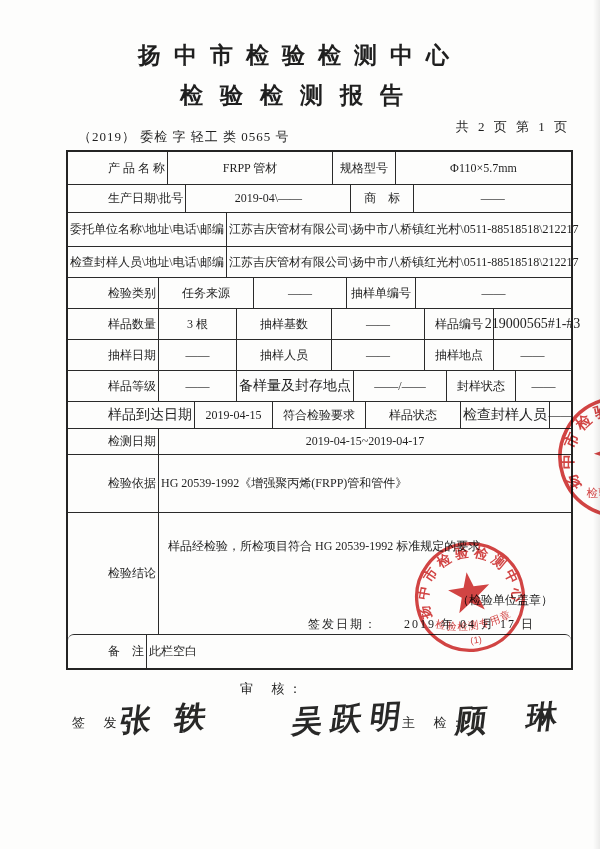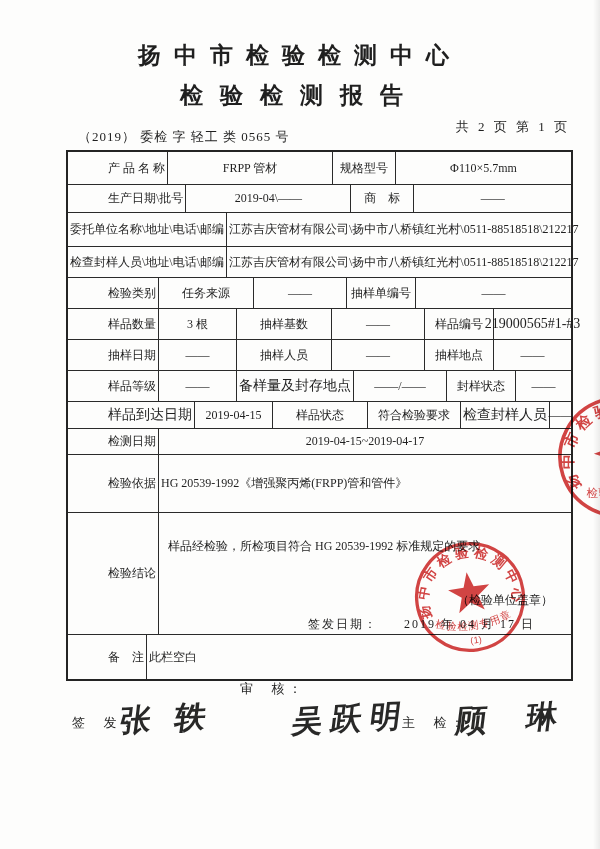--- a/index.html
+++ b/index.html
@@ -27,21 +27,21 @@
     display:flex;align-items:center;justify-content:center;
     font-size:12px;white-space:pre;text-align:center;line-height:1.25;padding:1px 2px;}
   .c:first-child{border-left:none;}
   .c.left{justify-content:flex-start;text-align:center;padding-left:2px;}
   .c.small{font-size:14px;}
   .c.flex1{flex:1 1 auto;min-width:0;}
   .w76{flex:0 0 76px;padding-left:40px;} .w78{flex:0 0 78px;} .w95{flex:0 0 95px;}
   .w93{flex:0 0 93px;} .w69{flex:0 0 69px;} .w165{flex:0 0 165px;}
   .w63{flex:0 0 63px;text-align:right;} .w151{flex:0 0 151px;}
   .h32{height:32px;} .h28{height:28px;} .h34{height:34px;} .h31{height:31px;}
-  .h27{height:27px;} .h26{height:26px;} .h58{height:58px;} .h122{height:122px;} .h46{height:45px;}
+  .h27{height:27px;} .h26{height:26px;} .h58{height:58px;} .h122{height:122px;} .h46{height:34px;border-radius:6px;}
 
   .conc-cell{position:relative;display:block;padding:0;}
   .conc-text{position:absolute;left:9px;top:26px;font-size:12px;white-space:pre;}
   .seal-note{position:absolute;right:18px;top:80px;font-size:12px;white-space:pre;}
   .issue-line{position:absolute;right:36px;top:104px;font-size:12px;white-space:pre;letter-spacing:2px;}
   .issue-line .gap{display:inline-block;width:26px;}
 
   
   .sig-label{position:absolute;font-size:13px;letter-spacing:4px;white-space:pre;}
   .sig-name{position:absolute;font-size:31px;font-weight:600;color:#161616;
@@ -120,22 +120,22 @@
       <div class="c w78">——</div>
       <div class="c w95 small">备样量及封存地点</div>
       <div class="c w93">——/——</div>
       <div class="c w69">封样状态</div>
       <div class="c flex1">——</div>
     </div>
 
     <div class="row h27">
       <div class="c w76 small">样品到达日期</div>
       <div class="c w78">2019-04-15</div>
+      <div class="c w93">符合检验要求</div>
       <div class="c w95">样品状态</div>
-      <div class="c w93">符合检验要求</div>
       <div class="c w69 small">检查封样人员</div>
       <div class="c flex1">——</div>
     </div>
 
     <div class="row h26">
       <div class="c w76">检测日期</div>
       <div class="c flex1">2019-04-15~2019-04-17</div>
     </div>
 
     <div class="row h58">

